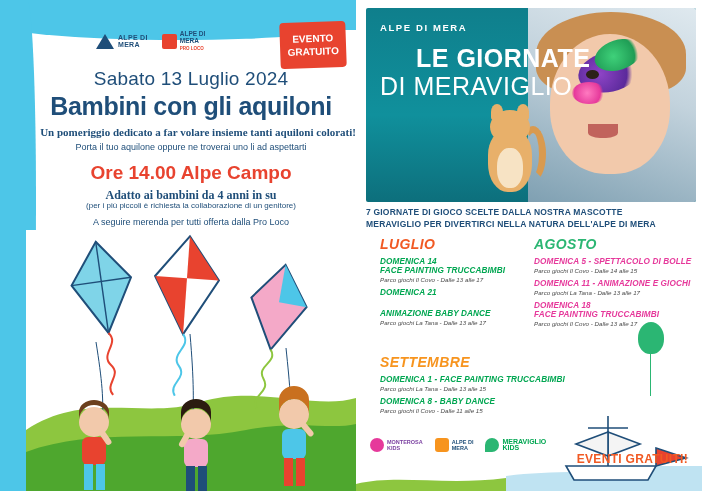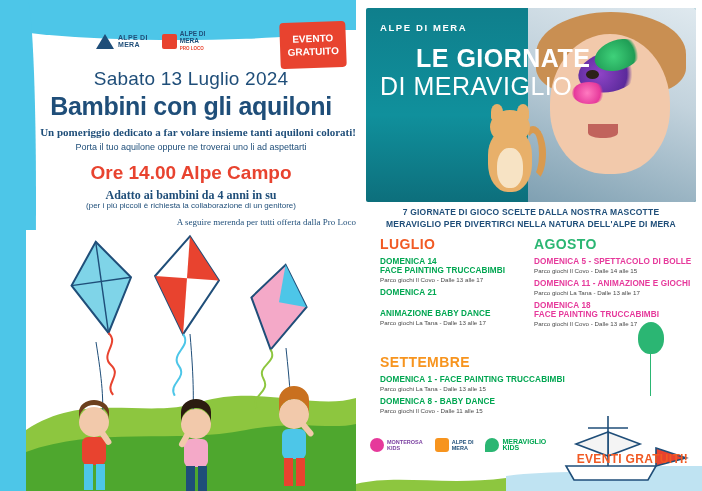--- a/index.html
+++ b/index.html
@@ -101,21 +101,21 @@
   .pl-eta {
     position: absolute; left: 26px; top: 188px; width: 330px;
     text-align: center; color: #1f4e79; font-size: 12px; font-weight: bold; font-family: Liberation Serif, serif;
   }
   .pl-eta2 {
     position: absolute; left: 26px; top: 201px; width: 330px;
     text-align: center; color: #1f4e79; font-size: 8px;
   }
   .pl-merenda {
     position: absolute; left: 26px; top: 217px; width: 330px;
-    text-align: right; color: #1f4e79; font-size: 9px; font-family: Liberation Serif, serif;
+    text-align: center; color: #1f4e79; font-size: 9px;
   }
 
   .pl-scene { position: absolute; left: 26px; top: 230px; width: 330px; height: 261px; }
 
   
   .poster-right {
     position: relative;
     width: 346px; height: 491px;
     background: #ffffff;
     overflow: hidden;
@@ -201,29 +201,30 @@
   .pr-mascot .ear1 { left: 15px; }
   .pr-mascot .ear2 { left: 41px; }
   .pr-mascot .tail {
     position: absolute; left: 44px; top: 18px; width: 26px; height: 56px;
     border: 7px solid #d99a4f; border-radius: 50%;
     border-left-color: transparent; border-bottom-color: transparent;
   }
 
   .pr-strap {
     position: absolute; left: 10px; top: 206px; width: 330px;
-    text-align: center; color: #1f4e79;
+    color: #1f4e79;
     font-size: 8.5px; font-weight: bold; line-height: 12px; letter-spacing: .2px;
   }
 
   .pr-cols {
     position: absolute; left: 10px; top: 236px; width: 330px; height: 180px;
   }
   .month {
     position: absolute;
+    font-style: italic;
   }
   .m-lug { left: 14px; top: 0; width: 150px; }
   .m-ago { left: 168px; top: 0; width: 162px; }
   .m-set { left: 14px; top: 98px; width: 300px; margin-top: 20px; }
 
   .month-name {
     color: #f15a24; font-size: 14px; font-weight: bold; letter-spacing: .4px;
     margin-bottom: 5px;
   }
   .m-ago .month-name { color: #2bb673; }

